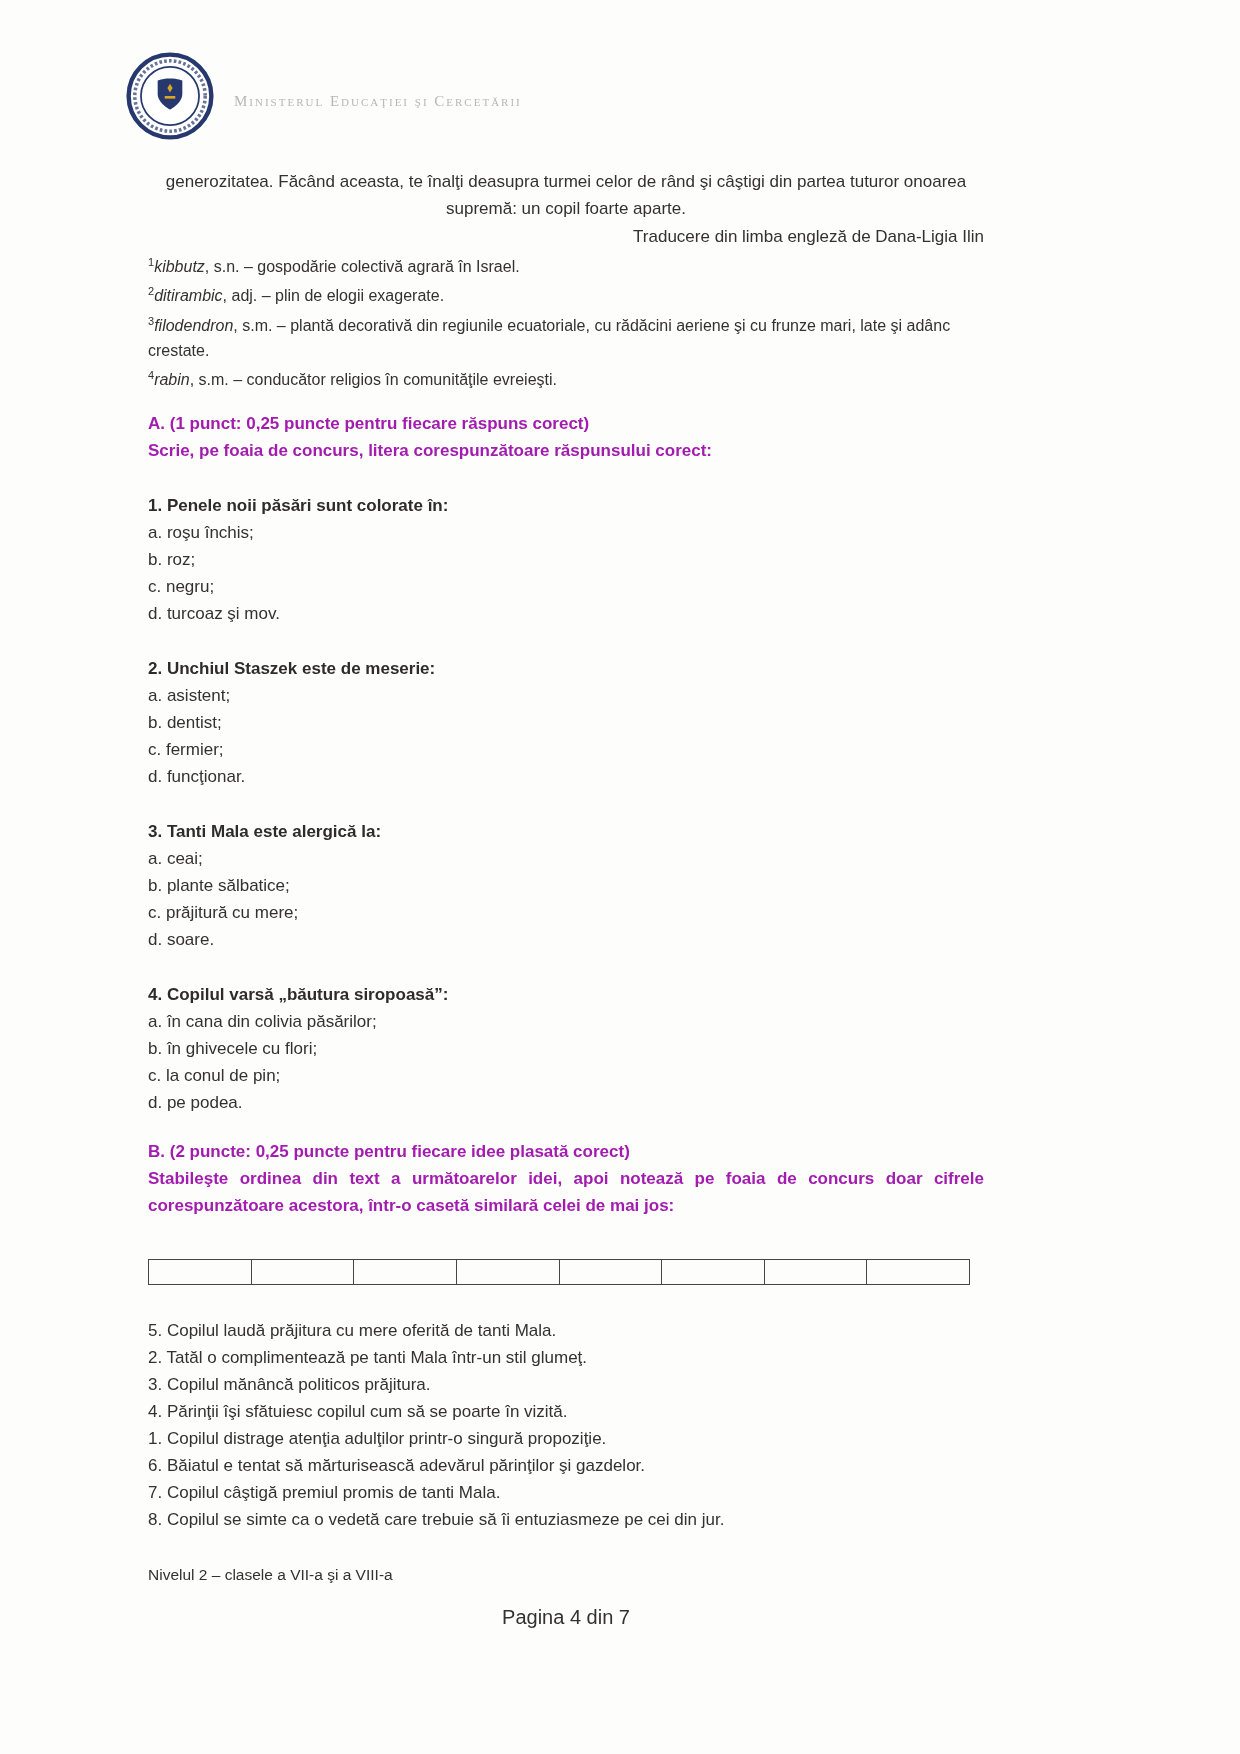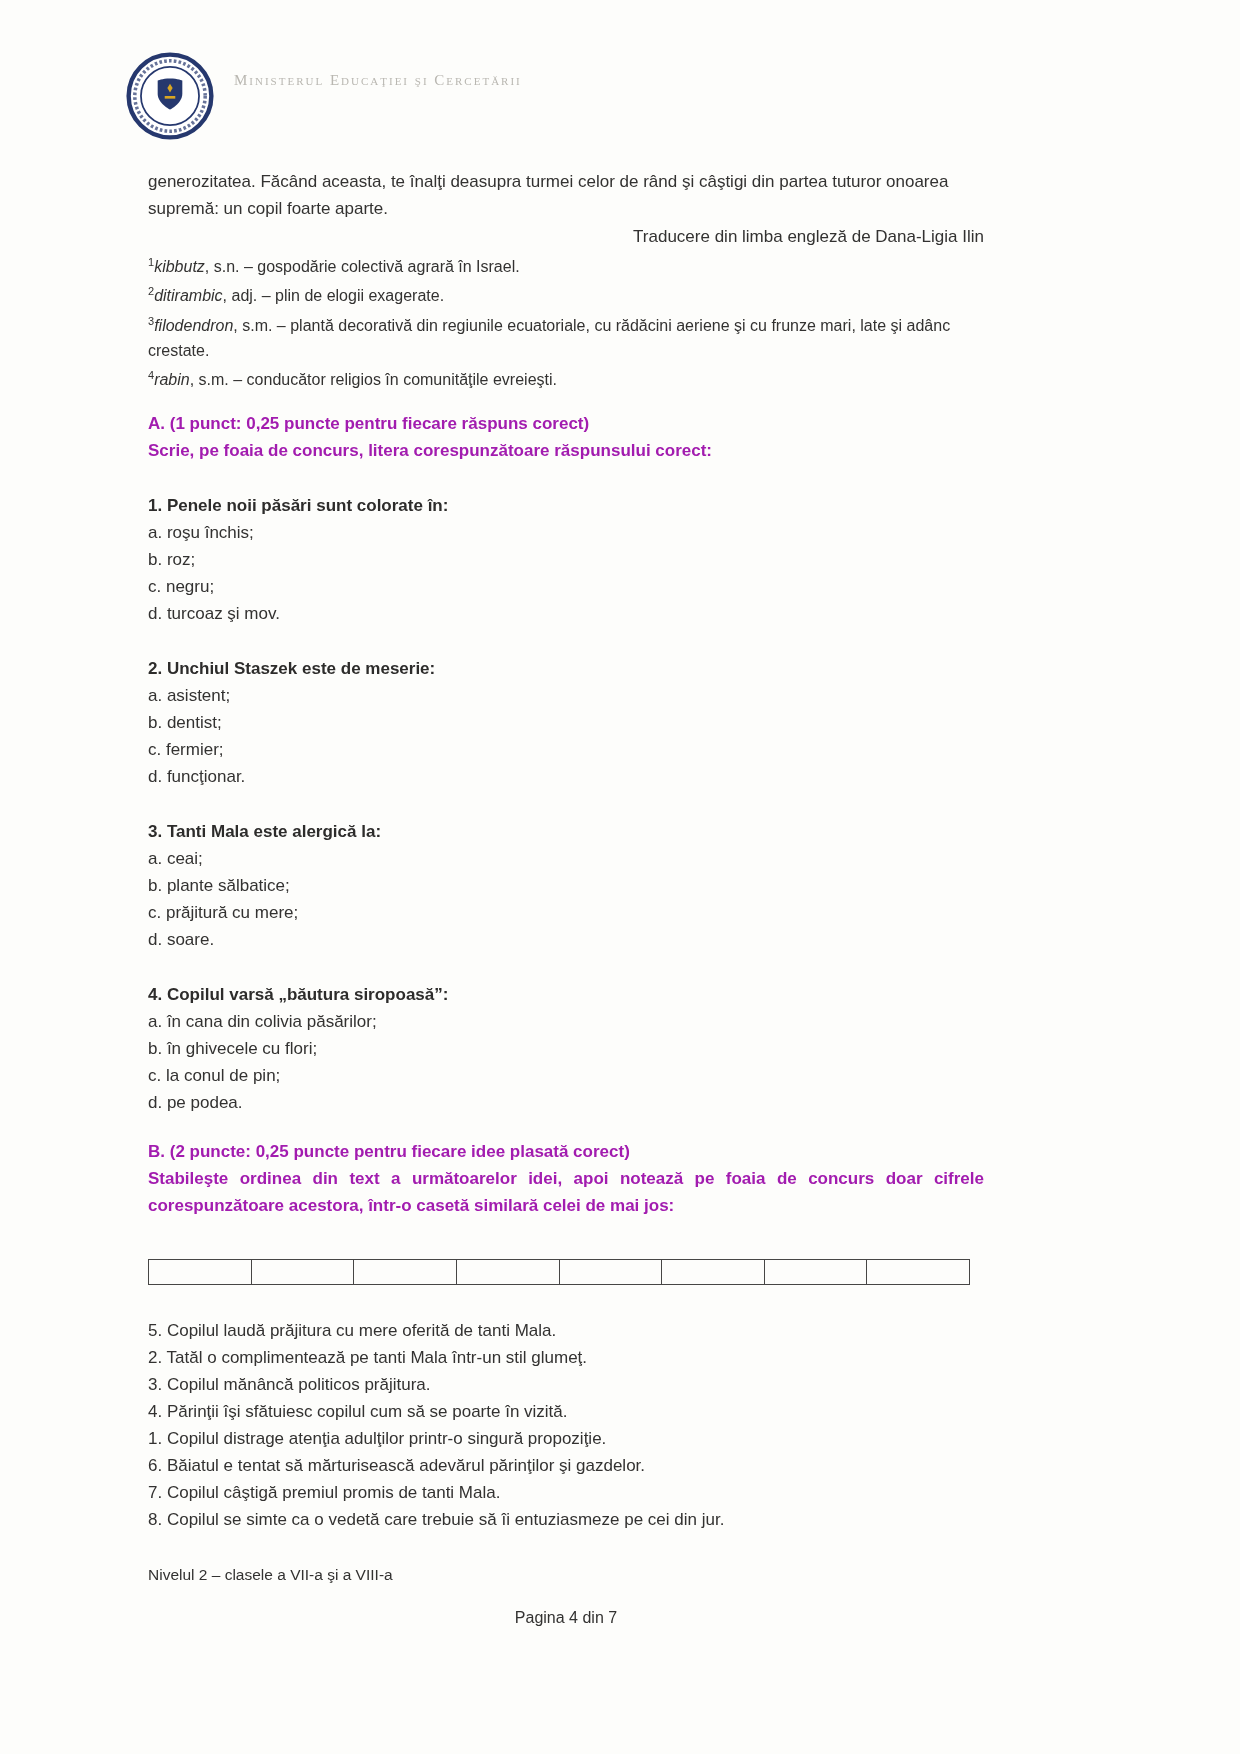--- a/index.html
+++ b/index.html
@@ -19,39 +19,39 @@
     position: absolute;
     left: 126px;
     top: 52px;
     width: 88px;
     height: 88px;
   }
 
   .ministry {
     position: absolute;
     left: 234px;
-    top: 72px;
+    top: 93px;
     font-family: "Liberation Serif", serif;
     font-size: 15px;
     letter-spacing: 2px;
     color: #b9b7b1;
     font-variant: small-caps;
   }
 
   .content {
     position: absolute;
     left: 148px;
     top: 0;
     width: 836px;
     padding-top: 168px;
     font-size: 17px;
     line-height: 27px;
   }
 
-  .para { text-align: left; }
+  .para { text-align: center; }
 
   .credit {
     margin-top: 1px;
     text-align: right;
   }
 
   .footnotes {
     font-size: 16px;
     line-height: 25px;
   }
@@ -86,21 +86,21 @@
 
   .footer {
     margin-top: 30px;
     font-size: 15.5px;
     line-height: 23px;
   }
 
   .page-number {
     margin-top: 18px;
     text-align: center;
-    font-size: 16px;
+    font-size: 20px;
   }
 </style>
 </head>
 <body>
 
 <div class="page">
 
   <div class="logo">
     <svg viewBox="0 0 100 100" width="88" height="88">
       <circle cx="50" cy="50" r="47" fill="#ffffff" stroke="#26386e" stroke-width="5"></circle>

